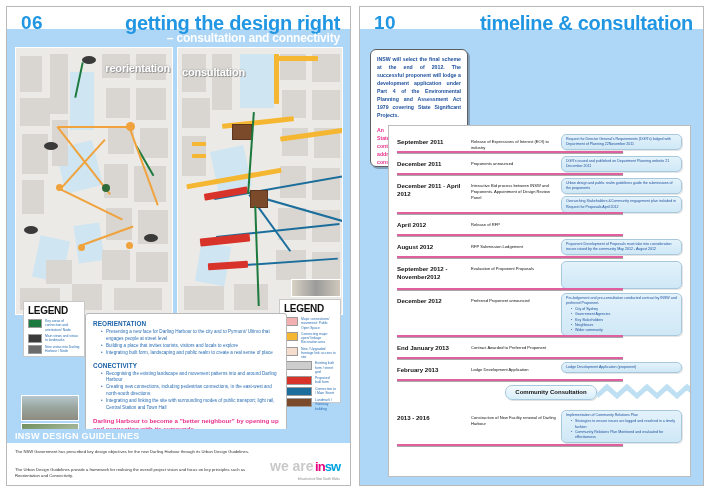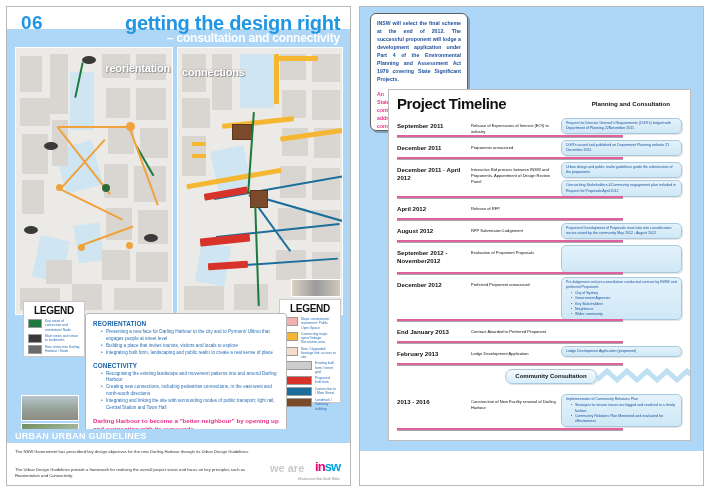--- a/index.html
+++ b/index.html
@@ -41,21 +41,21 @@
   .orangeline{position:absolute;background:#f0a23c;height:2px;transform-origin:0 0;}
   .node{position:absolute;border-radius:50%;}
   .yellowbar{position:absolute;background:#f5b731;border-radius:1px;}
   .bluebar{position:absolute;background:#1b6e9c;height:2px;transform-origin:0 0;}
   .redbar{position:absolute;background:#d8332a;border-radius:1px;}
   .brownblk{position:absolute;background:#7b4a2a;border:1px solid #5d3620;}
 
   
   .legend{position:absolute;background:#ffffff;border:1px solid #c9c9c9;
           box-sizing:border-box;padding:3px 4px;}
-  .legend h4{margin:0 0 3px 0;font-size:10px;font-weight:bold;color:#111;letter-spacing:-.3px;text-align:center;}
+  .legend h4{margin:0 0 3px 0;font-size:10px;font-weight:bold;color:#111;letter-spacing:-.3px;}
   .lrow{display:flex;align-items:flex-start;gap:3px;margin-bottom:2px;}
   .lsw{flex:0 0 auto;width:12px;height:7px;border:1px solid #9a9a9a;}
   .ltx{font-size:3.4px;line-height:1.25;color:#2b6fb5;}
   .legendL{left:16px;top:258px;width:62px;height:56px;}
   .legendR{left:272px;top:256px;width:62px;height:104px;}
 
   
   .card{position:absolute;left:78px;top:270px;width:202px;height:152px;background:#ffffff;
         border:1px solid #b8b8b8;border-radius:3px;box-sizing:border-box;padding:6px 7px;}
   .card h3{margin:0 0 2px 0;font-size:6.4px;font-weight:bold;color:#1c63a8;letter-spacing:.1px;}
@@ -69,21 +69,21 @@
   .photo{position:absolute;border:1px solid #ffffff;overflow:hidden;background:#9fb6a0;}
   .ph-strip{position:absolute;inset:0;}
 
   
   .lfoot{position:absolute;left:0;right:0;bottom:0;height:58px;background:#ffffff;}
   .footband{position:absolute;left:0;right:0;top:0;height:14px;background:#aed6f7;}
   .footband span{position:absolute;left:8px;top:2px;font-size:9px;font-weight:bold;
                  color:#ffffff;letter-spacing:.3px;}
   .footp{position:absolute;left:8px;font-size:4.2px;line-height:1.5;color:#333;width:250px;}
   .logo{position:absolute;right:8px;bottom:6px;width:72px;height:26px;}
-  .logo .we{position:absolute;left:0;bottom:7px;font-size:11px;font-weight:bold;color:#c9c9c9;}
+  .logo .we{position:absolute;left:0;bottom:7px;font-size:14px;font-weight:bold;color:#c9c9c9;}
   .logo .ins{position:absolute;right:2px;bottom:7px;font-size:13px;font-weight:bold;
              letter-spacing:-1px;}
   .logo .ins .i{color:#e6007e;}.logo .ins .n{color:#00a3e0;}
   .logo .tag{position:absolute;right:2px;bottom:0;font-size:3px;color:#888;text-align:right;}
 
   
   .rbody{position:relative;height:444px;background:#aed6f7;}
   .callout{position:absolute;left:10px;top:6px;width:98px;height:118px;background:#ffffff;
            border:1px solid #5f5f5f;border-radius:6px;box-sizing:border-box;padding:5px 6px;
            box-shadow:2px 2px 0 rgba(0,0,0,.25);}
@@ -230,21 +230,21 @@
           <div class="bluebar" style="left:72px;top:146px;width:70px;transform:rotate(54deg);"></div>
           <div class="bluebar" style="left:38px;top:188px;width:124px;transform:rotate(-6deg);"></div>
           <div class="bluebar" style="left:40px;top:218px;width:120px;transform:rotate(-4deg);"></div>
           <div class="redbar" style="left:26px;top:142px;width:44px;height:7px;transform:rotate(-10deg);"></div>
           <div class="redbar" style="left:22px;top:188px;width:50px;height:8px;transform:rotate(-6deg);"></div>
           <div class="redbar" style="left:30px;top:214px;width:40px;height:7px;transform:rotate(-4deg);"></div>
           <div class="brownblk" style="left:54px;top:76px;width:18px;height:14px;"></div>
           <div class="brownblk" style="left:72px;top:142px;width:16px;height:16px;"></div>
           <div class="greenline" style="left:72px;top:64px;width:2px;height:82px;transform:rotate(4deg);"></div>
           <div class="greenline" style="left:78px;top:158px;width:2px;height:100px;transform:rotate(-2deg);"></div>
-          <div class="mapcap" style="left:4px;top:18px;">connections</div>
+          <div class="mapcap" style="left:4px;top:18px;">consultation</div>
         </div>
       </div>
 
       <div class="legend legendL">
         <h4>LEGEND</h4>
         <div class="lrow">
           <span class="lsw" style="background:#1d7a3e;"></span>
           <span class="ltx">Key areas of connection and orientation/ Node</span>
         </div>
         <div class="lrow">
@@ -320,51 +320,52 @@
         <ul>
           <li>Build on existing projects</li>
           <li>Using views and vistas to aid navigation</li>
           <li>Using features such as water, buildings or even infrastructure such as roads to draw the eye allowing people to navigate their way to their destination</li>
           <li>Utilising air space above infrastructure such as light rail to provide pedestrian and cycleways</li>
         </ul>
       </div>
 
       <div class="lfoot">
         <div class="footband">
-          <span>URBAN URBAN GUIDELINES</span>
+          <span>INSW DESIGN GUIDELINES</span>
         </div>
         <div class="footp" style="top:20px;">The NSW Government has prescribed key design objectives for the new Darling Harbour through its Urban Design Guidelines.</div>
         <div class="footp" style="top:38px;">The Urban Design Guidelines provide a framework for realising the overall project vision and focus on key principles such as Reorientation and Connectivity.</div>
         <div class="logo">
           <span class="we">we are</span>
           <span class="ins"><span class="i">in</span><span class="n">sw</span></span>
           <span class="tag">Infrastructure
 New South Wales</span>
         </div>
       </div>
 
     </div>
   </div>
 
   <div class="page page-right">
 
+    <div class="hdr">
+      <div class="bandblue"></div>
+      <div class="num">10</div>
+      <div class="ttl">timeline &amp; consultation</div>
+    </div>
 
     <div class="rbody">
 
       <div class="callout">
         <p>INSW will select the final scheme at the end of 2012. The successful proponent will lodge a development application under Part 4 of the Environmental Planning and Assessment Act 1979 covering State Significant Projects.</p>
         <p class="pink">An Environmental Impact Statement (EIS) will be prepared, containing technical reports addressing issues raised in the consultation.</p>
       </div>
 
 
       <div class="tlcard">
-        <div class="tlhead">
-          <div class="t1">Project Timeline</div>
-          <div class="t2">Planning and Consultation</div>
-        </div>
 
         <div class="trow">
           <div class="tdate">September 2011</div>
           <div class="tdesc">Release of Expressions of Interest (EOI) to industry</div>
           <div class="tside">
             <div class="pcbox">Request for Director General's Requirements (DGR's) lodged with Department of Planning 22November 2011</div>
           </div>
           <div class="rule"></div>
         </div>
 

